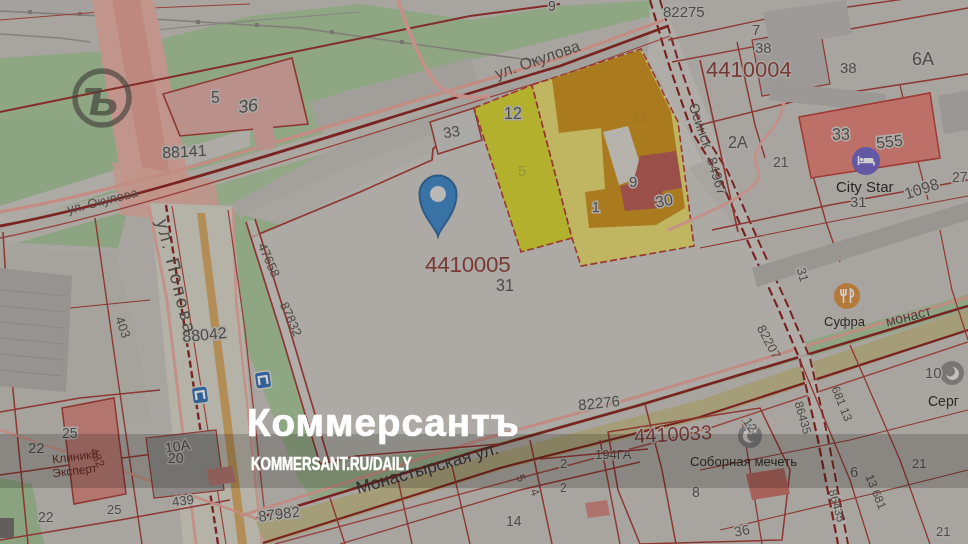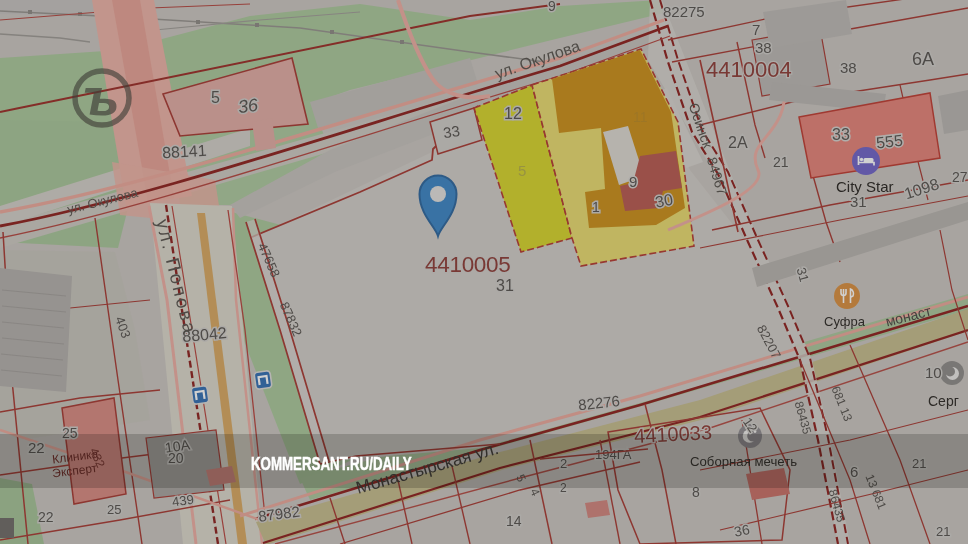--- a/index.html
+++ b/index.html
@@ -427,15 +427,16 @@
 <text x="820" y="492" font-size="12" fill="#55514d" transform="rotate(74 825 497)">86435</text>
 
 <g transform="translate(102,98)">
         <circle r="27" fill="none" stroke="#45443b" stroke-width="5.5" opacity="0.65"></circle>
         <text x="-1" y="17" text-anchor="middle" font-family="'Liberation Serif',serif" font-style="italic" font-weight="bold" font-size="52" fill="#45443b" opacity="0.68">ъ</text>
       </g>
 </svg>
 
 <div style="position:absolute;left:0;top:434px;width:968px;height:54px;background:rgba(10,8,6,0.19);"></div>
 
+<div style="position:absolute;left:247px;top:401px;color:#fff;font-family:'Liberation Sans',sans-serif;font-weight:bold;font-size:38.5px;letter-spacing:1.0px;transform:scaleX(1.0);transform-origin:left;-webkit-text-stroke:0.7px #fff;">Коммерсантъ</div>
 
 <div style="position:absolute;left:251px;top:453px;color:#fff;font-family:'Liberation Sans',sans-serif;font-weight:bold;font-size:19px;letter-spacing:0px;transform:scaleX(0.70);transform-origin:left;-webkit-text-stroke:0.5px #fff;">KOMMERSANT.RU/DAILY</div>
 </div>
 
 </body></html>

